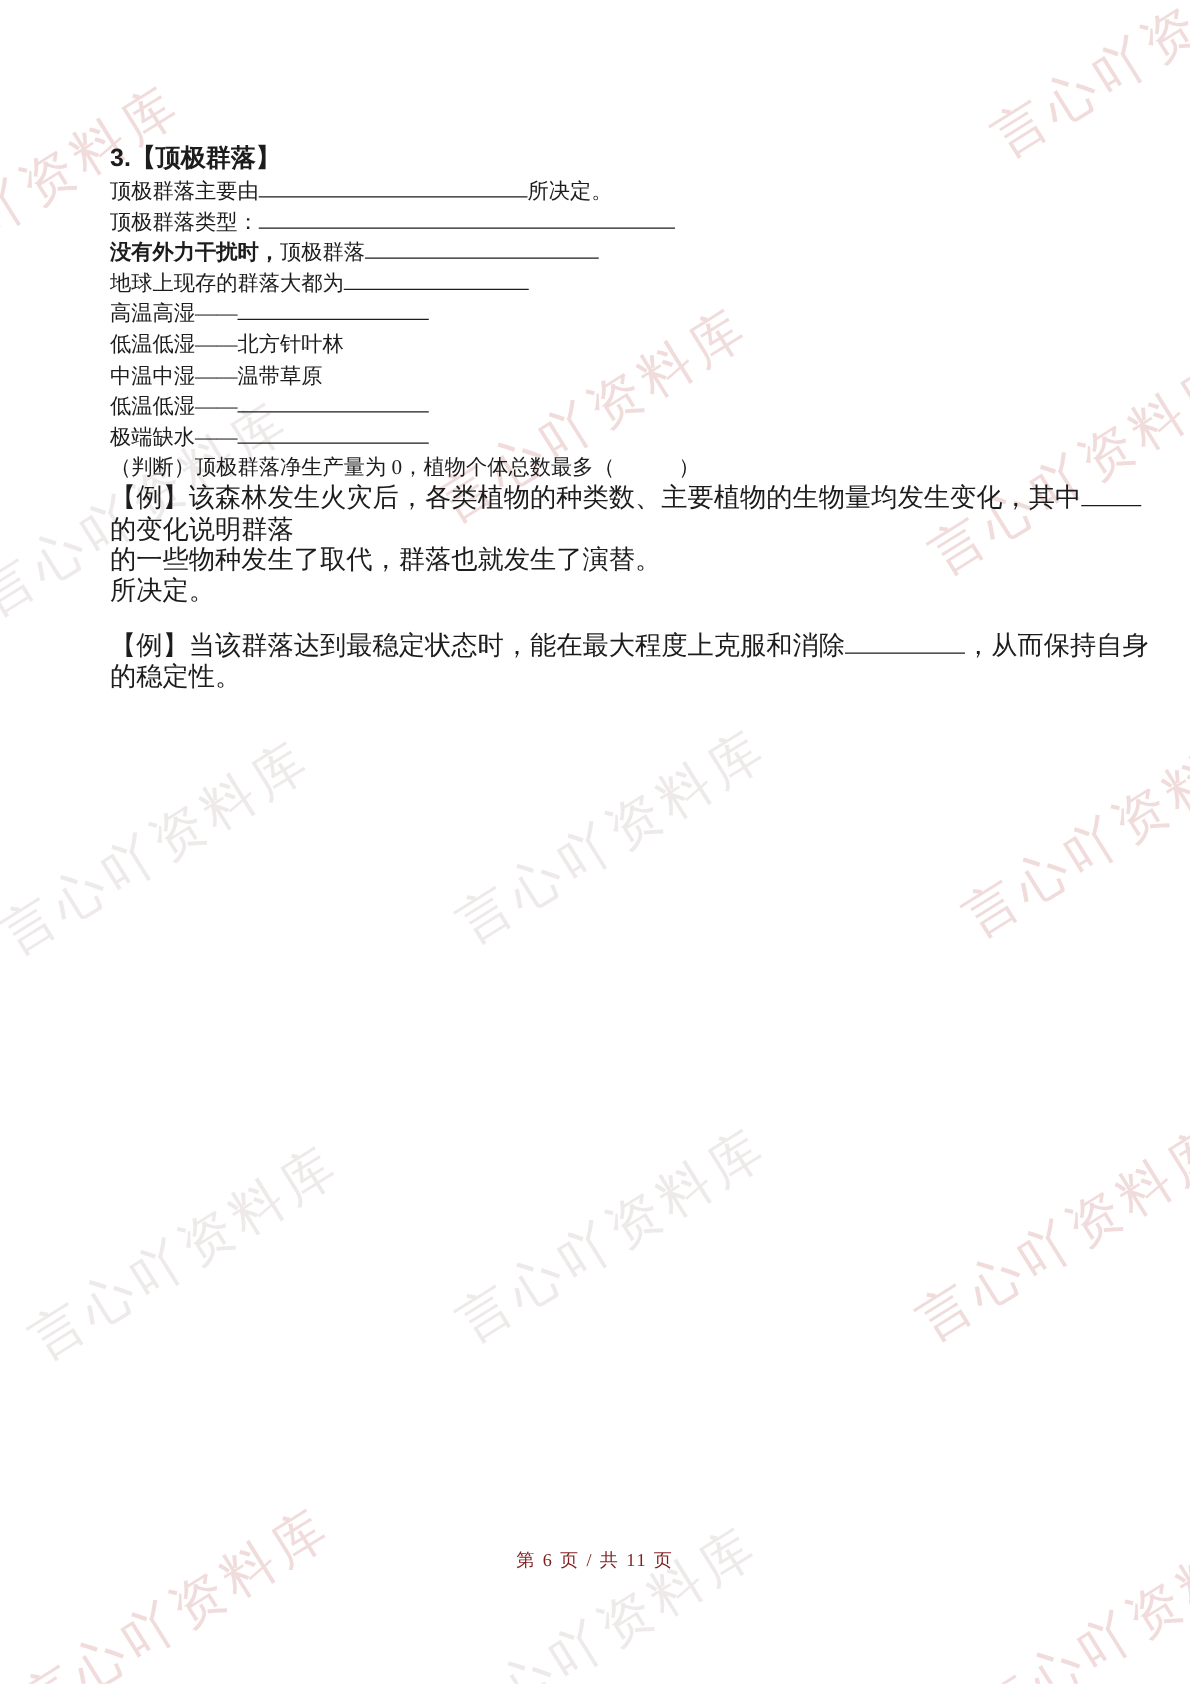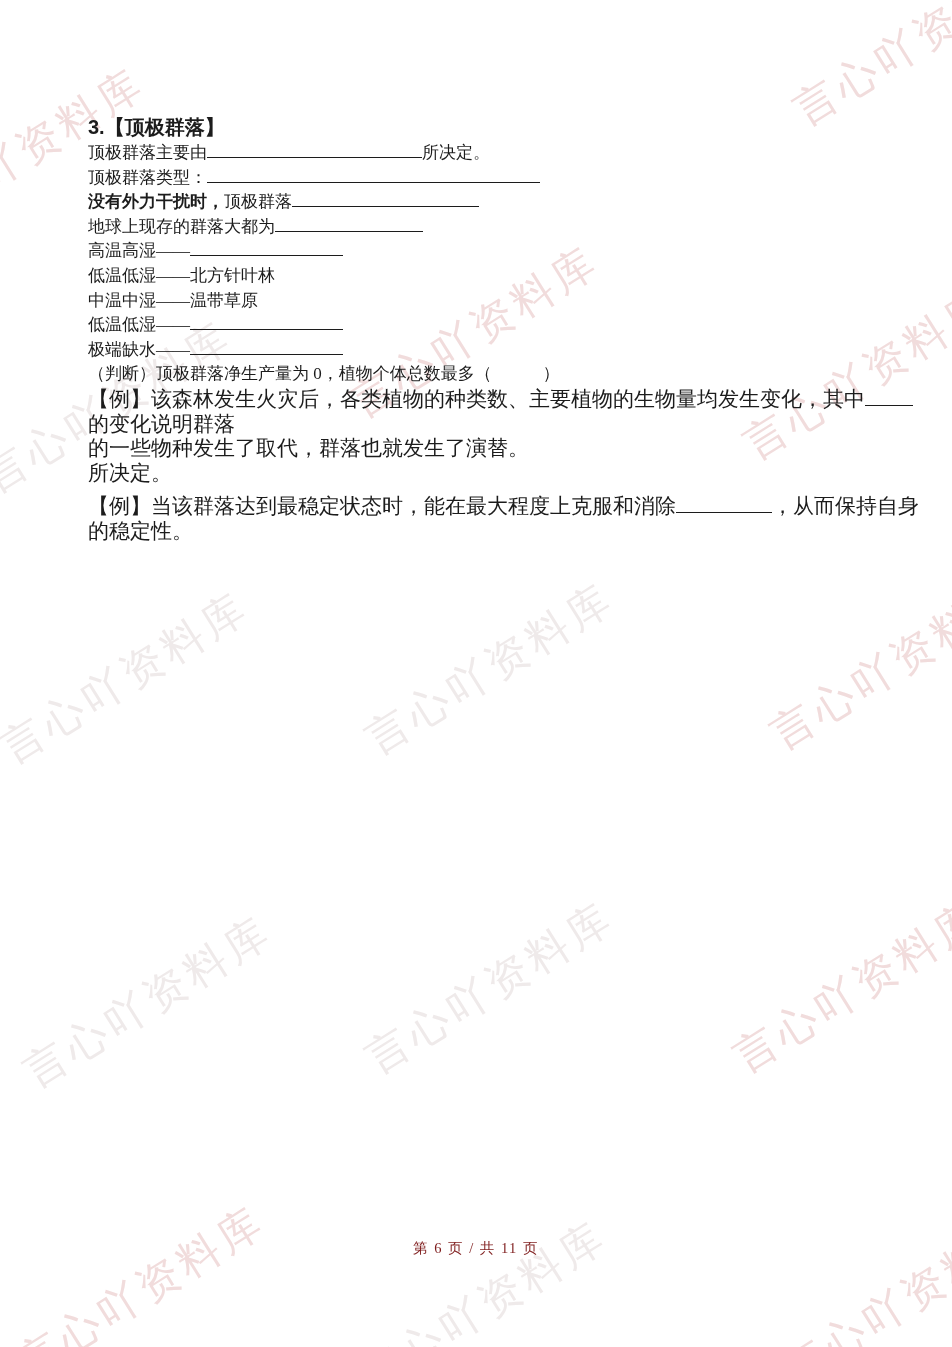--- a/index.html
+++ b/index.html
@@ -40,21 +40,21 @@
   .line{
     font-size:17px;
     line-height:24.6px;
     font-family:"Liberation Serif", serif;
   }
   .ex{
     font-size:21px;
     line-height:24.6px;
     font-family:"Liberation Sans", sans-serif;
   }
-  .ex3{margin-top:9px;}
+  .ex3{margin-top:20px;}
   .bu{
     font-weight:bold;
     text-underline-offset:3px;
   }
   .blank{
     display:inline-block;
     height:14px;
     border-bottom:1.4px solid #1c1c1c;
     vertical-align:baseline;
   }

